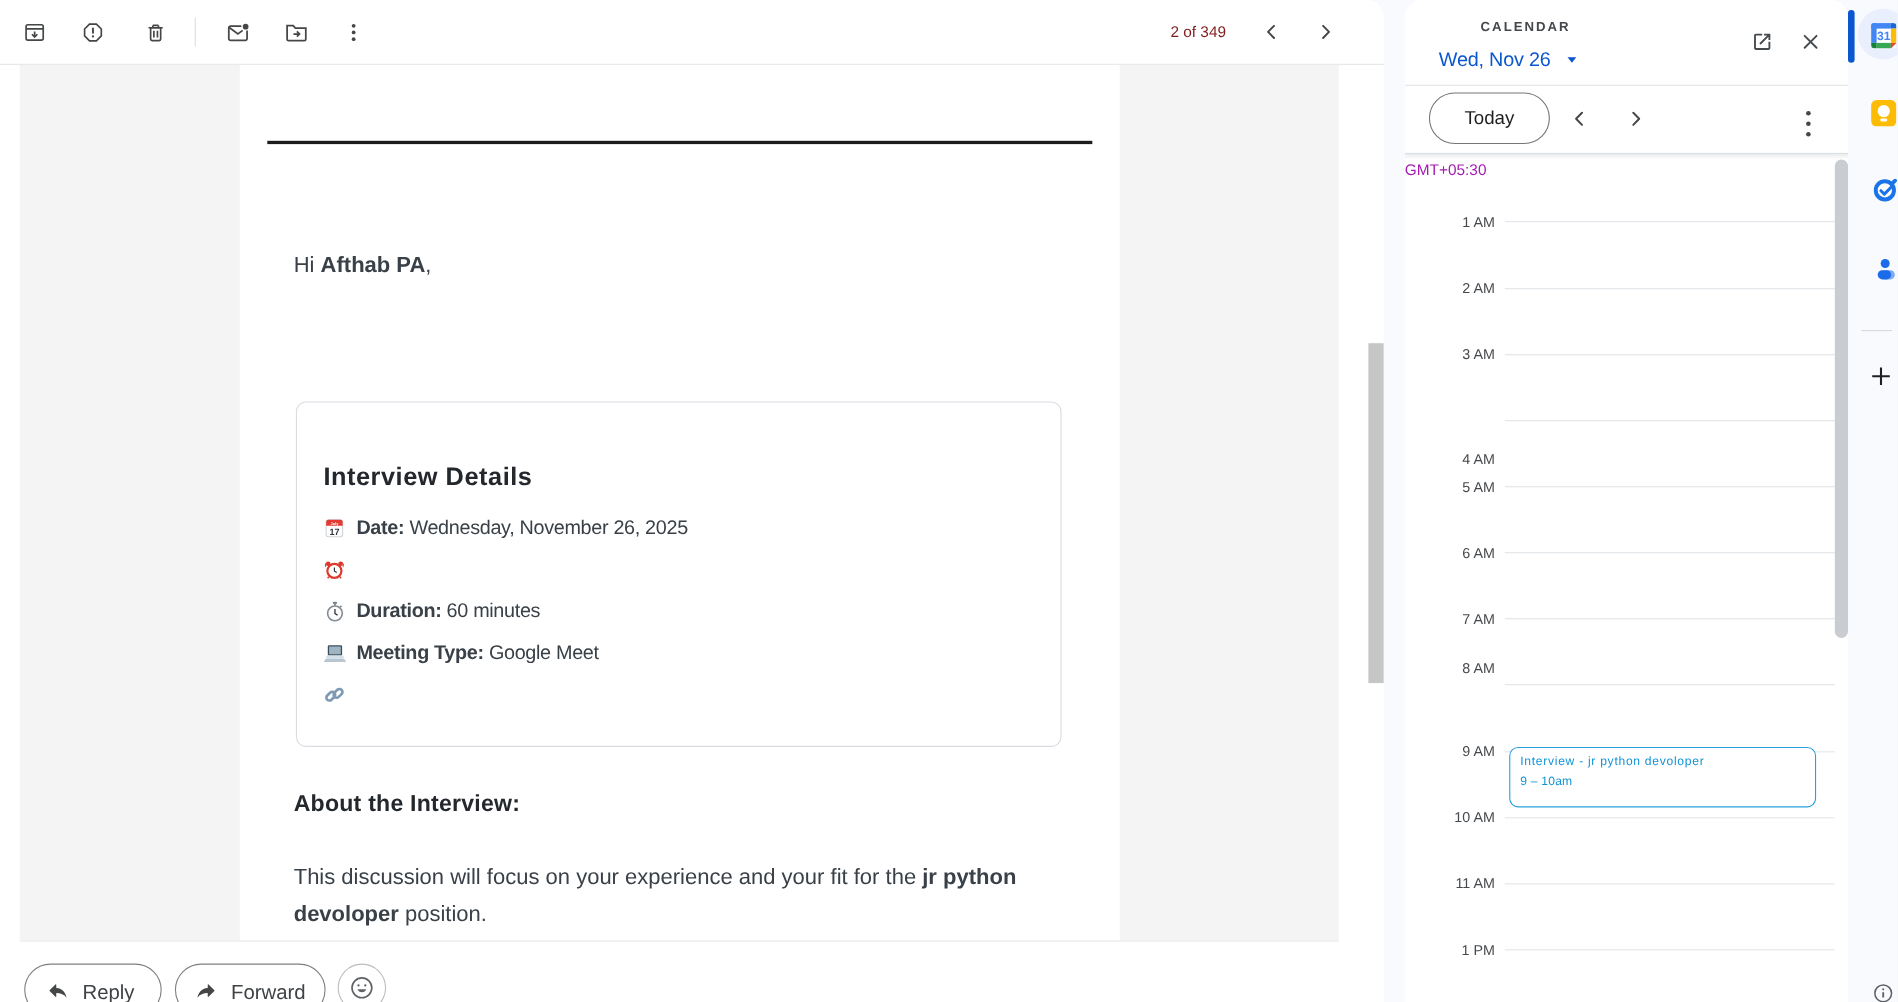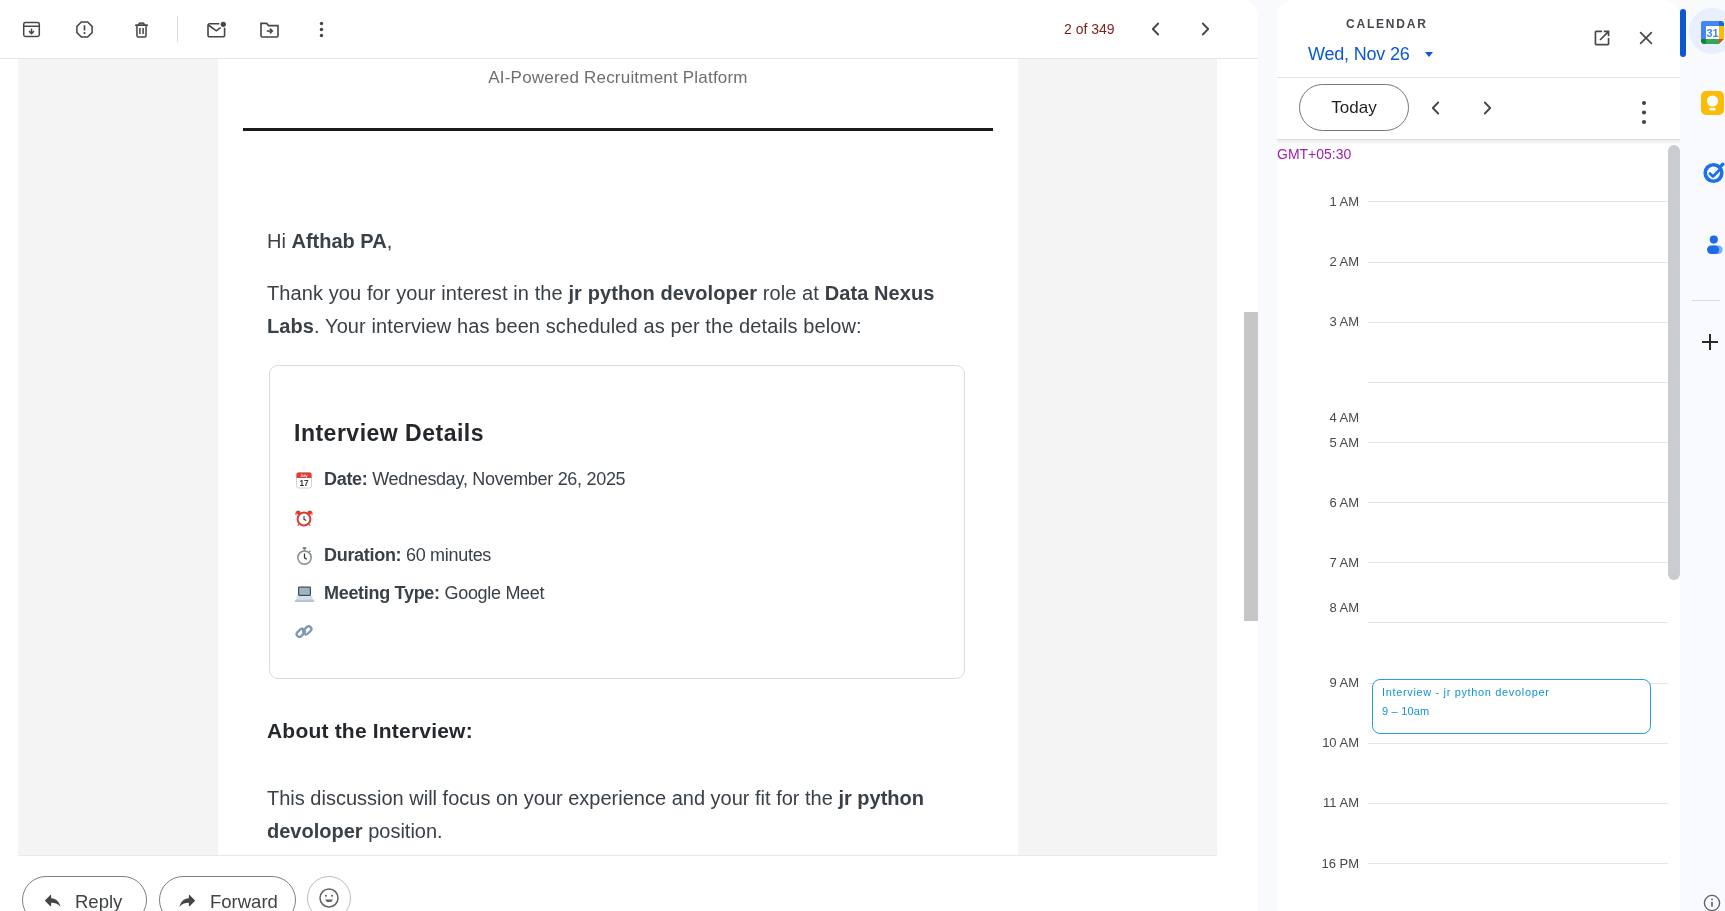--- a/index.html
+++ b/index.html
@@ -66,24 +66,22 @@
     <svg class="abs" style="left:1196px;top:20px" width="18" height="18" viewBox="0 0 18 18" fill="none" stroke="#444746" stroke-width="1.8" stroke-linecap="round" stroke-linejoin="round">
       <polyline points="6.8,3.5 12.2,9 6.8,14.5"></polyline>
     </svg>
   </div>
   <div class="abs" style="left:0;top:58px;width:1258px;height:1px;background:#e4e6e8;"></div>
 
   <div class="abs" style="left:18px;top:59px;width:1199px;height:796px;background:#f4f4f5;"></div>
 
   <div class="abs" style="left:218px;top:59px;width:800px;height:796px;background:#ffffff;"></div>
 
-  <div class="abs" style="left:218px;top:68px;width:800px;text-align:center;font-size:17px;letter-spacing:0.2px;color:#6b6f74;">AI-Powered Recruitment Platform</div>
   <div class="abs" style="left:243px;top:128px;width:750px;height:3px;background:#1c1c1e;"></div>
   <div class="abs" style="left:267px;top:229px;font-size:20px;line-height:24px;color:#394047;">Hi <b>Afthab PA</b>,</div>
-  <div class="abs" style="left:267px;top:277px;font-size:20px;line-height:33px;color:#394047;letter-spacing:0.1px;">Thank you for your interest in the <b>jr python devoloper</b> role at <b>Data Nexus</b><br><b>Labs</b>. Your interview has been scheduled as per the details below:</div>
 
   <div class="abs" style="left:269px;top:365px;width:696px;height:314px;border:1px solid #d9dce1;border-radius:9px;background:#fff;"></div>
   <div class="abs" style="left:294px;top:420px;font-size:23px;font-weight:bold;letter-spacing:0.5px;color:#24282c;">Interview Details</div>
 
   <svg class="abs" style="left:294px;top:470px" width="20" height="20" viewBox="0 0 20 20">
     <rect x="2.5" y="2.5" width="15" height="15.5" rx="2" fill="#fff" stroke="#cfd4d9" stroke-width="1"></rect>
     <path d="M2.5 4.5 a2 2 0 0 1 2 -2 h11 a2 2 0 0 1 2 2 V8 h-15 Z" fill="#e33b32"></path>
     <text x="10" y="7" font-size="3.6" fill="#fff" text-anchor="middle" font-weight="bold">July</text>
     <text x="10" y="16.2" font-size="8.2" fill="#30363c" text-anchor="middle" font-weight="bold">17</text>
   </svg>
@@ -185,21 +183,21 @@
   <div class="tl" style="top:254.1px;">2 AM</div>
   <div class="tl" style="top:314.2px;">3 AM</div>
   <div class="tl" style="top:374.4px;margin-top:36px;">4 AM</div>
   <div class="tl" style="top:434.5px;">5 AM</div>
   <div class="tl" style="top:494.7px;">6 AM</div>
   <div class="tl" style="top:554.8px;">7 AM</div>
   <div class="tl" style="top:600px;">8 AM</div>
   <div class="tl" style="top:675.1px;">9 AM</div>
   <div class="tl" style="top:735.3px;">10 AM</div>
   <div class="tl" style="top:795.4px;">11 AM</div>
-  <div class="tl" style="top:855.6px;">16 PM</div>
+  <div class="tl" style="top:855.6px;">1 PM</div>
 
   <div class="gl" style="top:201px;"></div>
   <div class="gl" style="top:262px;"></div>
   <div class="gl" style="top:322px;"></div>
   <div class="gl" style="top:382px;"></div>
   <div class="gl" style="top:442px;"></div>
   <div class="gl" style="top:502px;"></div>
   <div class="gl" style="top:562px;"></div>
   <div class="gl" style="top:622px;"></div>
   <div class="gl" style="top:683px;"></div>

